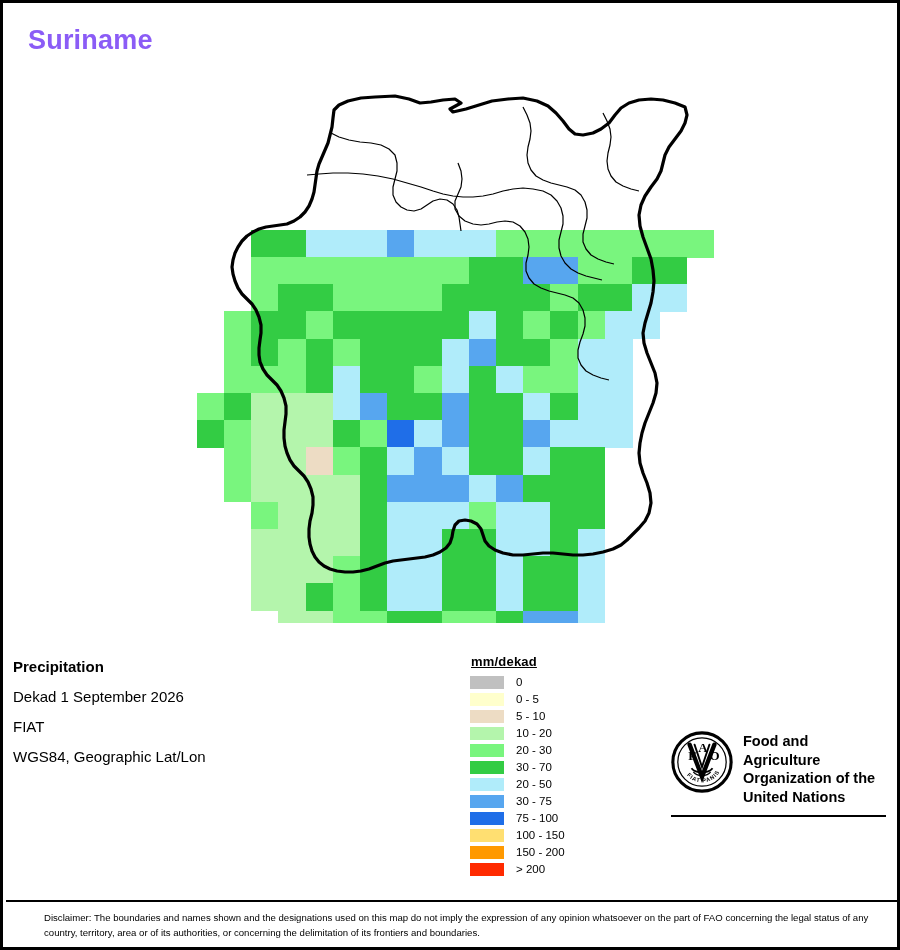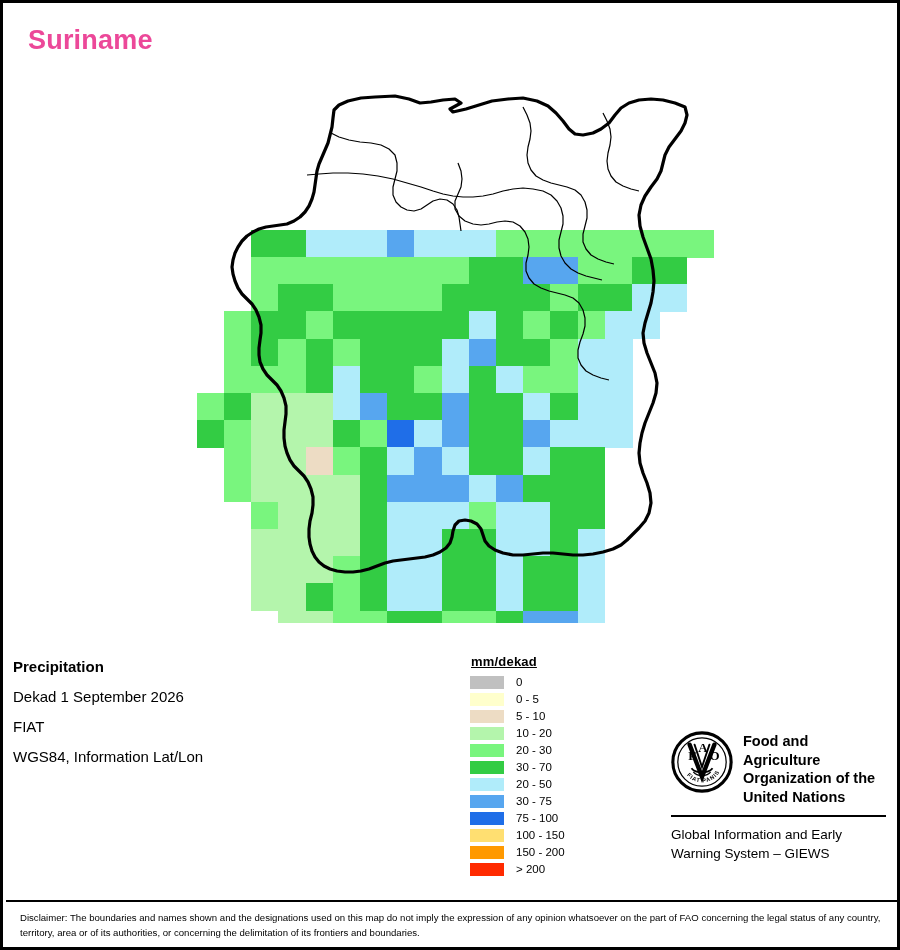--- a/index.html
+++ b/index.html
@@ -18,21 +18,21 @@
     width:900px; height:950px;
     border:3px solid #000;
     background:#fff;
   }
   
   #map-title {
     position:absolute;
     left:25px; top:22px;
     font-size:27px;
     font-weight:bold;
-    color:#ec4899;
+    color:#8b5cf6;
     letter-spacing:0.2px;
     white-space:nowrap;
     text-align:right;
   }
   
   #map-canvas {
     position:absolute;
     left:0px; top:60px;
     width:894px; height:560px;
     overflow:hidden;
@@ -121,20 +121,21 @@
     left:3px; top:897px;
     width:894px; height:50px;
     border-top:2px solid #000;
     padding:9px 14px 0 14px;
   }
   #disclaimer-text {
     font-size:9.6px;
     line-height:1.55;
     color:#000;
     font-family:"Liberation Sans", sans-serif;
+    margin-left:24px;
   }
 </style>
 </head>
 <body>
 
 <div id="page-frame">
 
   <div id="map-title">Suriname</div>
 
   <div id="map-canvas">
@@ -417,21 +418,21 @@
         <path d="M600,50 L604,58 L607,66 L608,74 L607,82 L605,90 L604,98
                  L605,106 L608,113 L613,119 L620,123 L628,126 L636,128"></path>
       </g>
     </svg>
   </div>
 
   <div id="info-block">
     <div class="info-line head">Precipitation</div>
     <div class="info-line">Dekad 1 September 2026</div>
     <div class="info-line">FIAT</div>
-    <div class="info-line">WGS84, Information Lat/Lon</div>
+    <div class="info-line">WGS84, Geographic Lat/Lon</div>
   </div>
 
   <div id="legend">
     <div id="legend-title">mm/dekad</div>
     <div id="legend-rows">
         <div class="legend-row">
           <div class="legend-swatch" style="background: rgb(192, 192, 192);"></div>
           <div class="legend-label">0</div>
         </div>
         <div class="legend-row">
@@ -494,20 +495,19 @@
         <path d="M33,60 C40,69 60,69 67,60" fill="none" stroke="#000" stroke-width="3"></path>
         <path d="M36,66 C42,74 58,74 64,66" fill="none" stroke="#000" stroke-width="2"></path>
         <path id="mottoArc" d="M20,62 A32,32 0 0,0 80,62" fill="none" stroke="none"></path>
         <text font-family="'Liberation Sans', sans-serif" font-size="9" font-weight="bold" fill="#000" letter-spacing="1.4">
           <textPath href="#mottoArc" startOffset="14%">FIAT PANIS</textPath>
         </text>
       </svg>
       <div id="fao-org-name">Food and Agriculture Organization of the United Nations</div>
     </div>
     <div id="fao-divider"></div>
-    <div id="fao-giews">Global Information and Early Warning System – GIEWS</div>
   </div>
 
   <div id="disclaimer-bar">
     <div id="disclaimer-text">Disclaimer: The boundaries and names shown and the designations used on this map do not imply the expression of any opinion whatsoever on the part of FAO concerning the legal status of any country, territory, area or of its authorities, or concerning the delimitation of its frontiers and boundaries.</div>
   </div>
 
 </div>
 
 </body></html>

